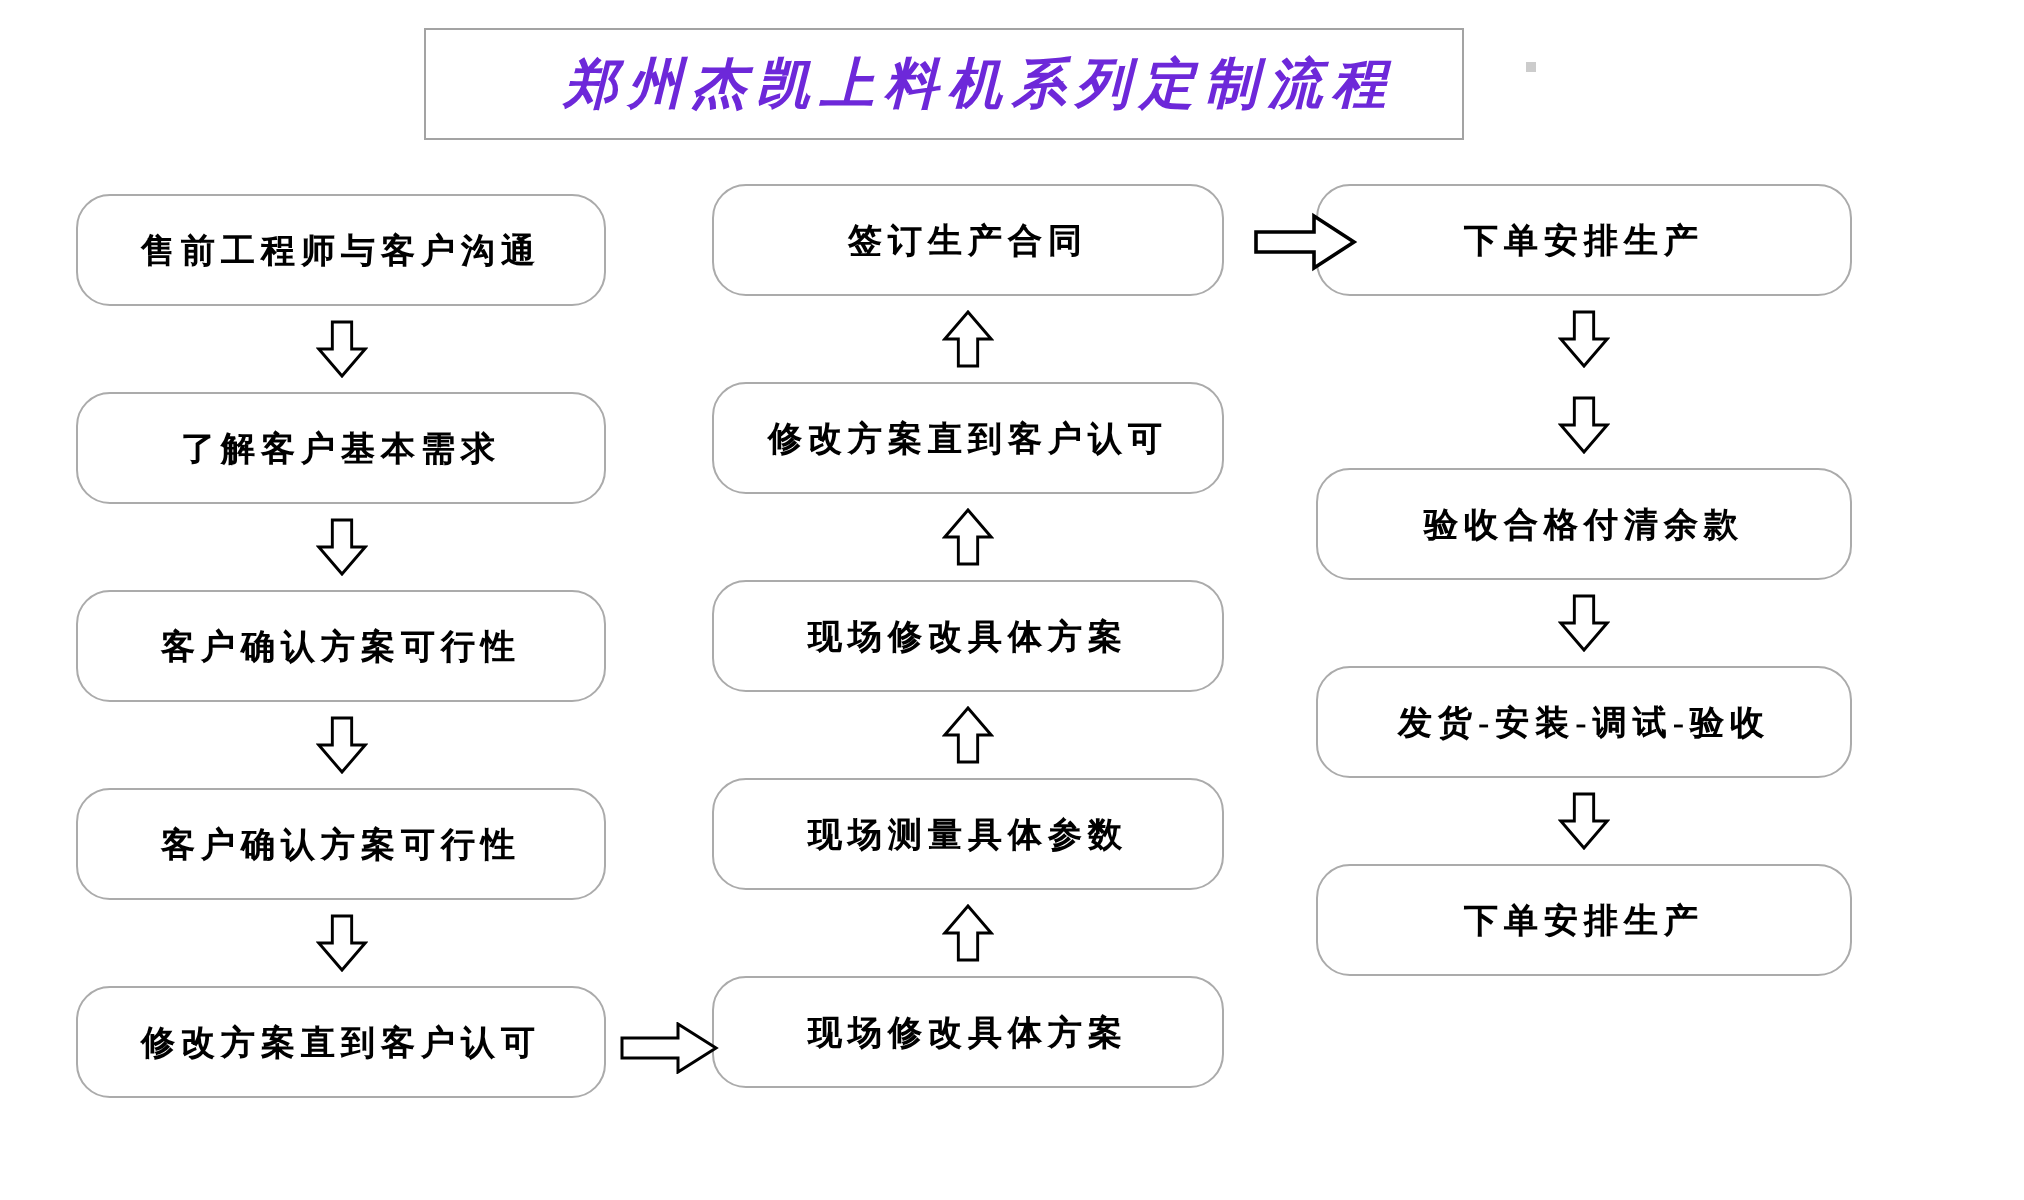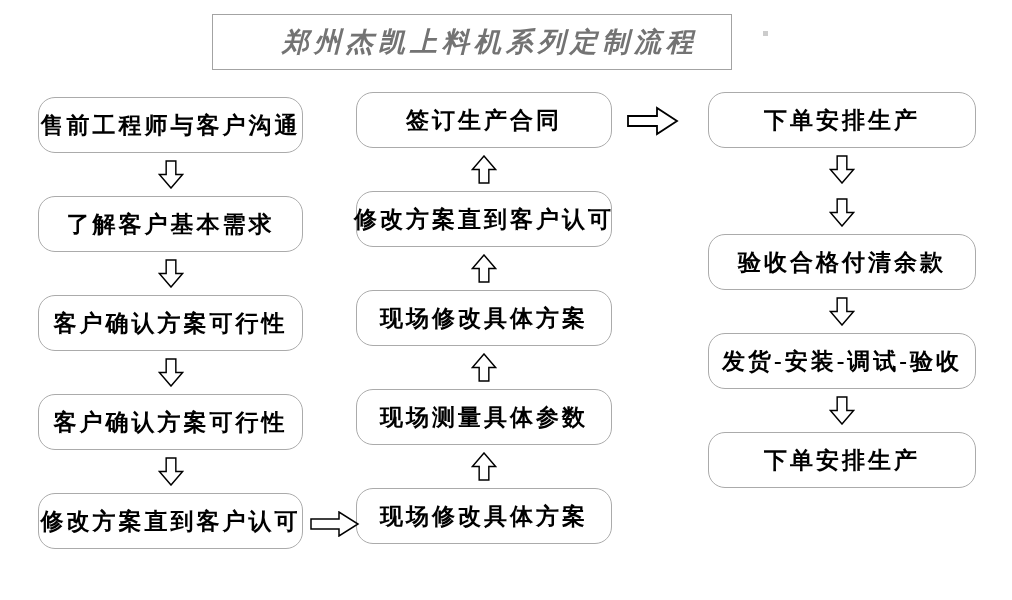--- a/index.html
+++ b/index.html
@@ -24,45 +24,45 @@
     border: 1px solid #a3a3a3;
     background: #ffffff;
     display: flex;
     align-items: center;
     justify-content: center;
   }
   .title-text {
     font-size: 27px;
     font-weight: bold;
     letter-spacing: 5px;
-    color: #737373;
+    color: #6d28d9;
     font-style: italic; 
     white-space: nowrap;
     margin-left: 36px;
   }
   .flow-col {
     position: absolute;
     display: flex;
     flex-direction: column;
     align-items: center;
   }
   #col-left   { left: 38px;  top: 97px; width: 265px; }
   #col-middle { left: 356px; top: 92px; width: 256px; }
-  #col-right  { left: 708px; top: 92px; width: 268px; }
+  #col-right  { left: 658px; top: 92px; width: 268px; }
   .flow-box {
     width: 100%;
     height: 56px;
     box-sizing: border-box;
     border: 1px solid #ababab;
     border-radius: 17px;
     background: #ffffff;
     display: flex;
     align-items: center;
     justify-content: center;
-    font-size: 23px;
+    font-size: 17px;
     font-weight: bold;
     letter-spacing: 3px;
     color: #000000;
     white-space: nowrap;
   }
   .arrow-slot {
     height: 43px;
     display: flex;
     align-items: center;
     justify-content: center;

